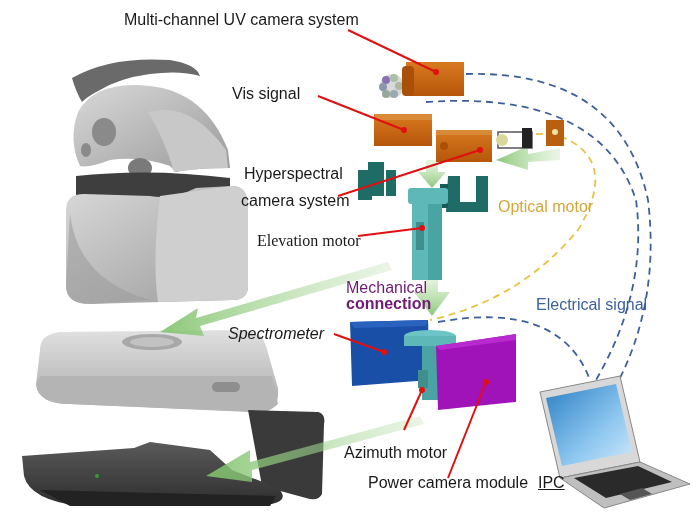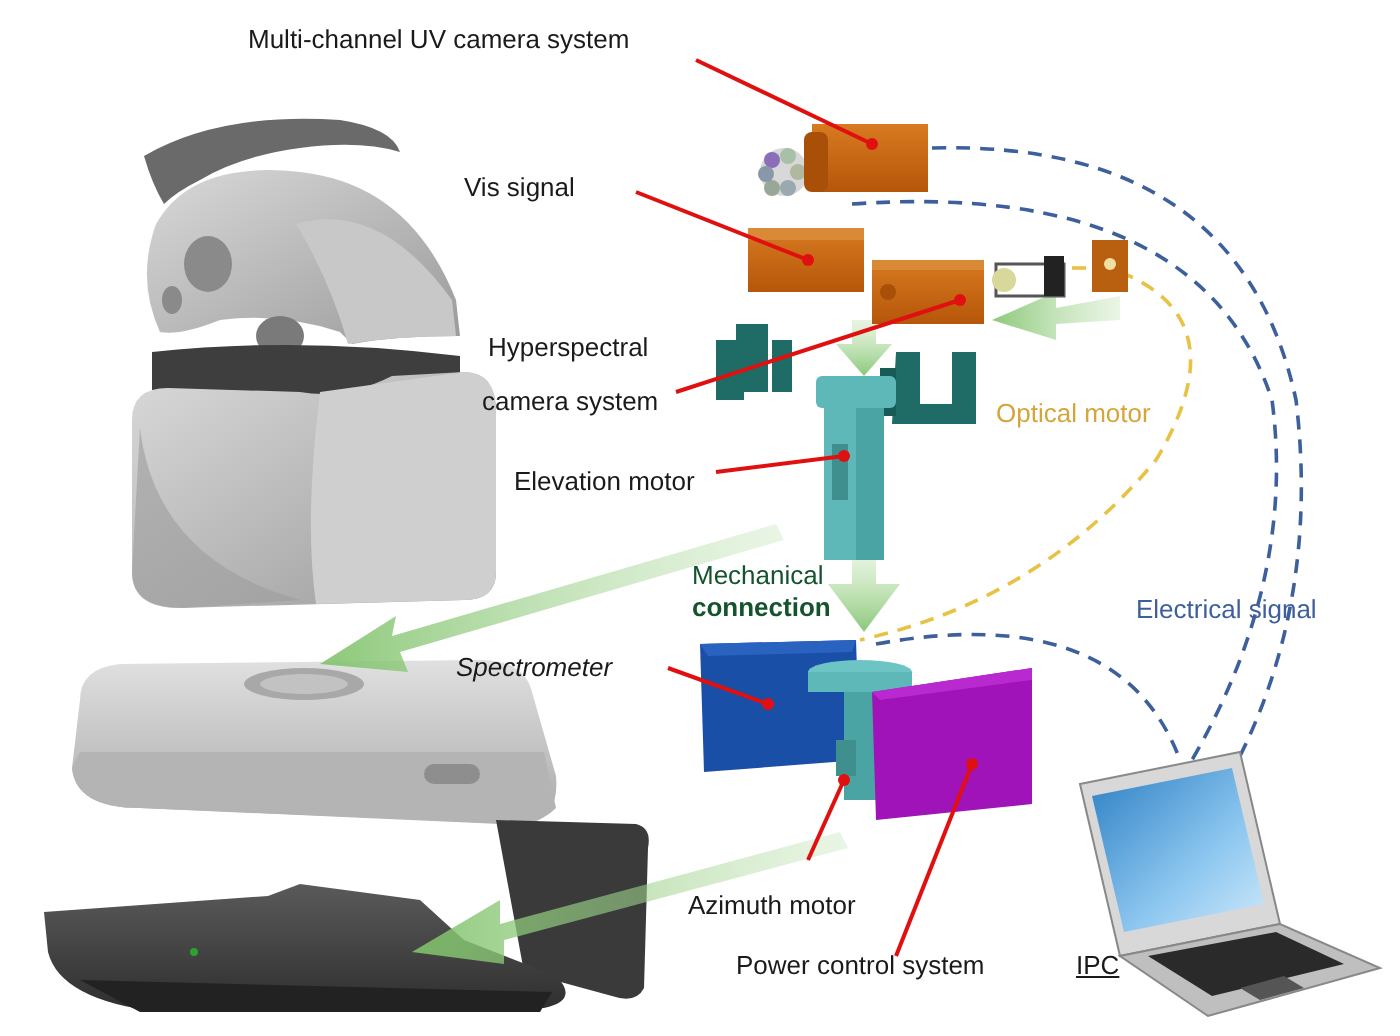--- a/index.html
+++ b/index.html
@@ -1,21 +1,21 @@
 <!DOCTYPE html>
 <html><head>
 <meta charset="utf-8">
 <style>
   html, body { margin: 0; padding: 0; background: #ffffff; }
   body { width: 700px; height: 518px; position: relative; overflow: hidden; font-family: "Liberation Sans", sans-serif; }
   #stage { position: absolute; left: 0; top: 0; width: 700px; height: 518px; }
-  .lbl { position: absolute; font-family: "Liberation Sans", sans-serif; font-size: 13px; color: #1a1a1a; white-space: nowrap; line-height: 15px; text-align: right; }
-  .lbl.green { color: #14532d; }
+  .lbl { position: absolute; font-family: "Liberation Sans", sans-serif; font-size: 16px; color: #1a1a1a; white-space: nowrap; line-height: 15px; text-align: right; }
+  .lbl.green { color: #701a75; }
   .lbl.optical { color: #d4a63a; }
-  .lbl.electrical { color: #3d5f9c; margin-left: 32px; }
+  .lbl.electrical { color: #3d5f9c; }
 </style>
 </head>
 <body>
 
 <svg id="stage" viewBox="0 0 700 518">
   <defs>
     <linearGradient id="gHousing" x1="0" y1="0" x2="1" y2="1">
       <stop offset="0" stop-color="#d9d9d9"></stop>
       <stop offset="1" stop-color="#9a9a9a"></stop>
     </linearGradient>
@@ -182,21 +182,21 @@
     <circle cx="384" cy="352" r="3"></circle>
     <circle cx="422" cy="390" r="3"></circle>
     <circle cx="486" cy="382" r="3"></circle>
   </g>
 </svg>
 
 <div class="lbl" style="left:124px;top:12px;">Multi-channel UV camera system</div>
 <div class="lbl" style="left:232px;top:86px;">Vis signal</div>
 <div class="lbl" style="left:244px;top:166px;">Hyperspectral</div>
 <div class="lbl" style="left:241px;top:193px;">camera system</div>
-<div class="lbl" style="left:257px;top:233px;">Elevation motor</div>
+<div class="lbl" style="left:257px;top:233px;font-family:Liberation Serif, serif;">Elevation motor</div>
 <div class="lbl green" style="left:346px;top:280px;">Mechanical</div>
 <div class="lbl green" style="left:346px;top:296px;font-weight:bold;">connection</div>
 <div class="lbl optical" style="left:498px;top:199px;">Optical motor</div>
 <div class="lbl electrical" style="left:536px;top:297px;">Electrical signal</div>
 <div class="lbl" style="left:228px;top:326px;font-style:italic;">Spectrometer</div>
 <div class="lbl" style="left:344px;top:445px;">Azimuth motor</div>
-<div class="lbl" style="left:368px;top:475px;">Power control system</div>
+<div class="lbl" style="left:368px;top:475px;">Power camera module</div>
 <div class="lbl" style="left:538px;top:475px;text-decoration:underline;">IPC</div>
 
 </body></html>

